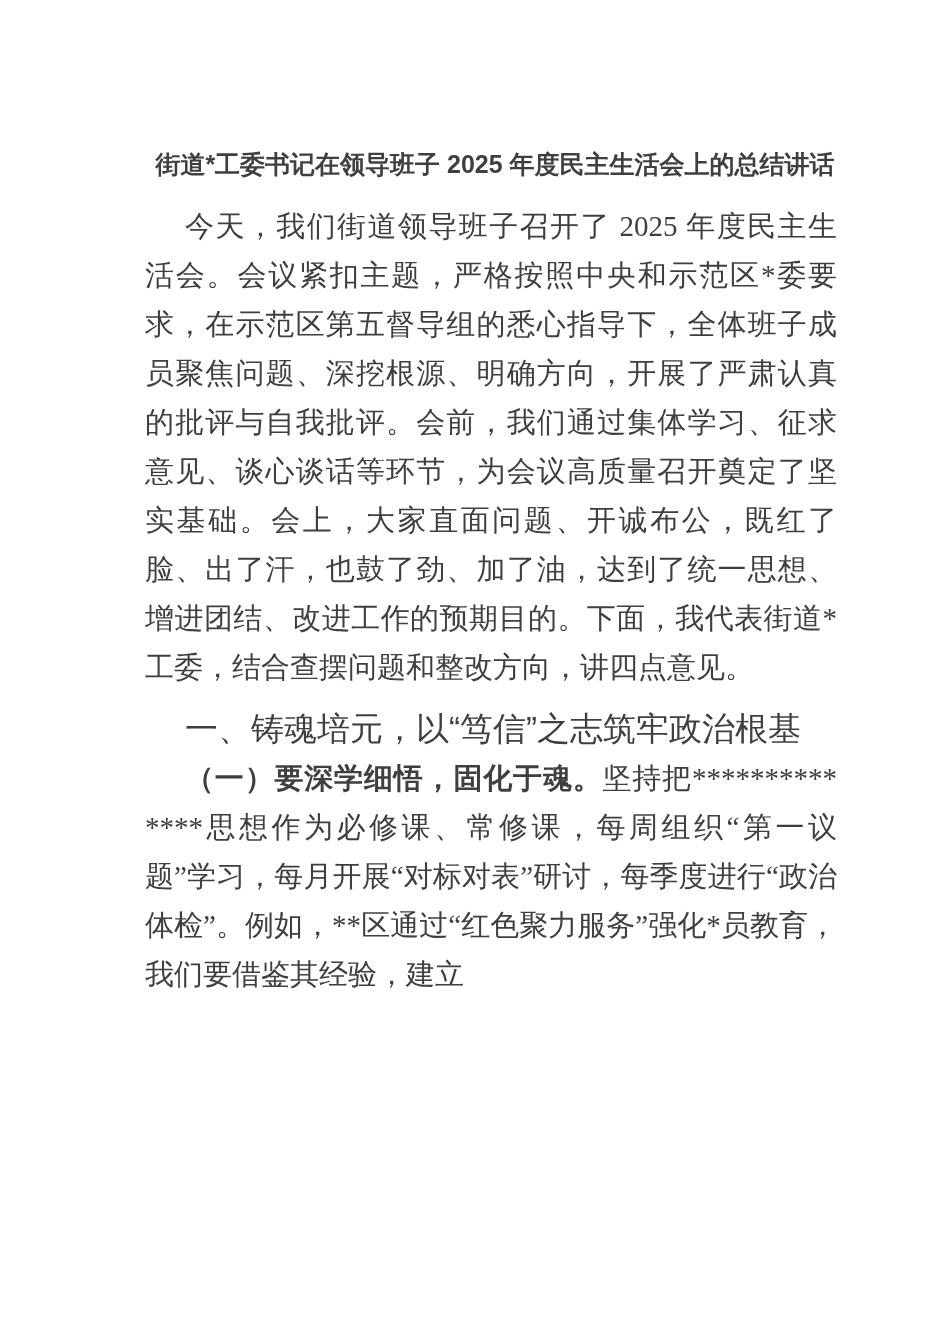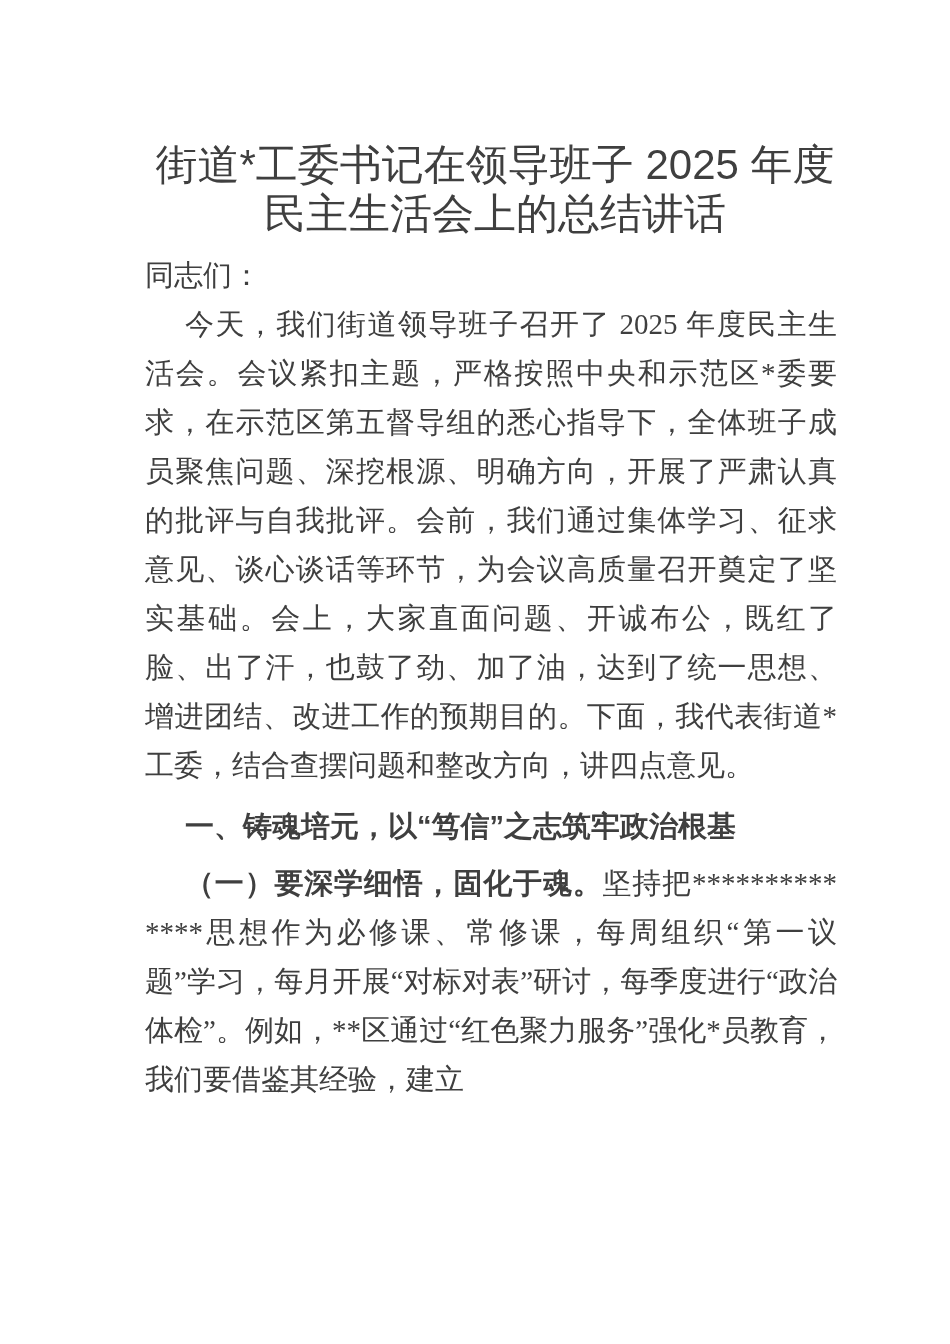--- a/index.html
+++ b/index.html
@@ -20,62 +20,61 @@
     width: 100%;
     height: 100%;
     padding: 140px 113px 0 145px;
     font-family: "Liberation Sans", sans-serif;
     color: #3f3f3f;
     font-size: 29px;
     line-height: 49px;
   }
   .doc-title {
     margin: 0 0 13px 8px;
-    font-size: 42px;
-    font-weight: 400;
+    font-size: 25px;
+    font-weight: 700;
     text-align: center;
     line-height: 49px;
     word-break: break-all;
   }
   .para {
     margin: 0;
     text-indent: 40px;
     text-align: justify;
     word-break: break-all;
     font-family: Liberation Serif, serif;
   }
   .salutation {
     margin: 0;
     text-indent: 0;
     text-align: left;
   }
   .sec-heading {
     margin: 12px 0 0 0;
-    font-size: 29px;
-    font-weight: 700;
+    font-size: 33px;
+    font-weight: 400;
     text-indent: 40px;
     line-height: 49px;
     word-break: break-all;
   }
   .sub-para {
-    margin-top: 8px;
+    margin-top: 1px;
   }
   .lead-bold {
     font-weight: 700;
   }
 </style>
 </head>
 <body>
 
 <div class="page">
   <div class="content">
 
     <h1 class="doc-title">街道*工委书记在领导班子 2025 年度民主生活会上的总结讲话</h1>
 
-    <p class="salutation">同志们：</p>
 
     <p class="para">今天，我们街道领导班子召开了 2025 年度民主生活会。会议紧扣主题，严格按照中央和示范区*委要求，在示范区第五督导组的悉心指导下，全体班子成员聚焦问题、深挖根源、明确方向，开展了严肃认真的批评与自我批评。会前，我们通过集体学习、征求意见、谈心谈话等环节，为会议高质量召开奠定了坚实基础。会上，大家直面问题、开诚布公，既红了脸、出了汗，也鼓了劲、加了油，达到了统一思想、增进团结、改进工作的预期目的。下面，我代表街道*工委，结合查摆问题和整改方向，讲四点意见。</p>
 
     <h2 class="sec-heading">一、铸魂培元，以“笃信”之志筑牢政治根基</h2>
 
 
     <p class="para sub-para"><span class="lead-bold">（一）要深学细悟，固化于魂。</span><span>坚持把**************思想作为必修课、常修课，每周组织“第一议题”学习，每月开展“对标对表”研讨，每季度进行“政治体检”。例如，**区通过“红色聚力服务”强化*员教育，我们要借鉴其经验，建立</span></p>
 
   </div>
 </div>

